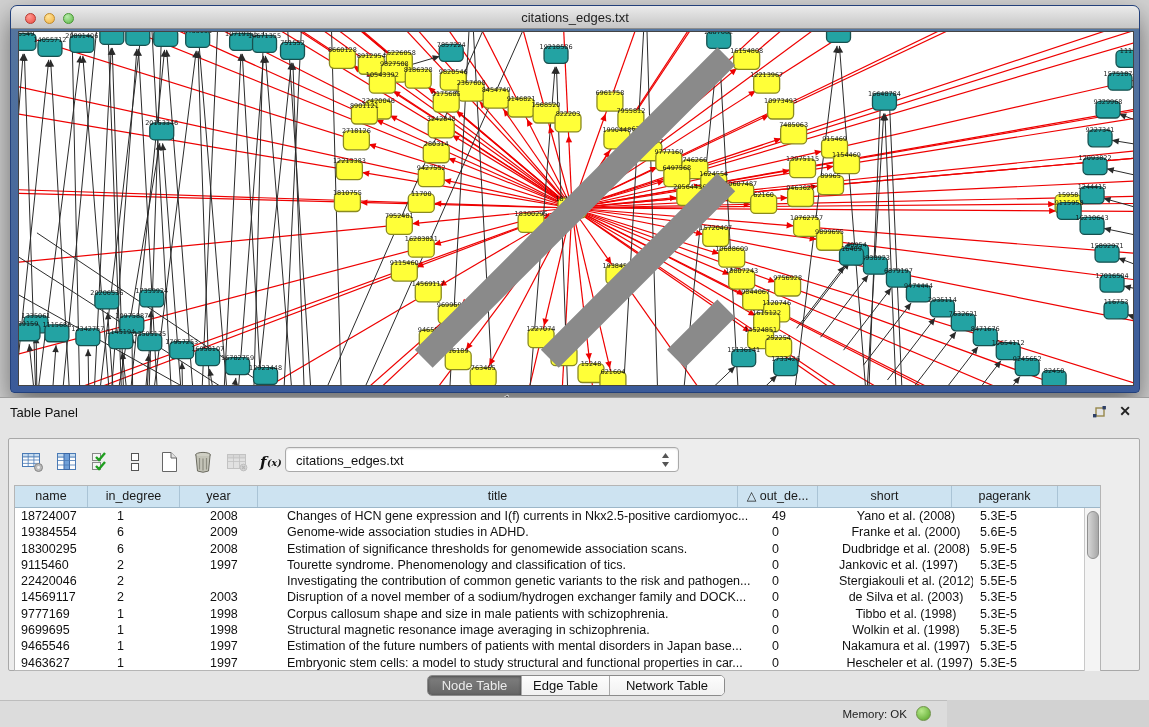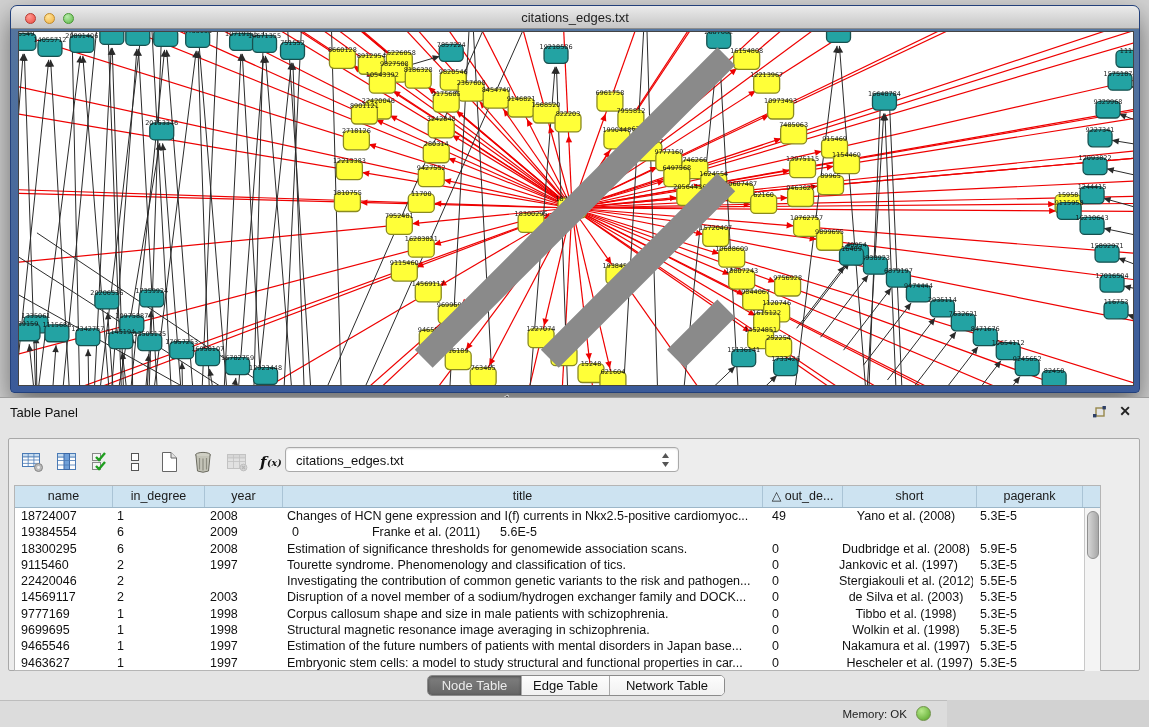--- a/index.html
+++ b/index.html
@@ -710,21 +710,21 @@
       <div class="dropdown">
         <span class="val">citations_edges.txt</span>
         <svg class="stepper" width="9" height="16" viewBox="0 0 9 16">
           <polygon points="4.5,1 8,6 1,6" fill="#555"></polygon>
           <polygon points="4.5,15 8,10 1,10" fill="#555"></polygon>
         </svg>
       </div>
 
       <div class="table-wrap">
         <div class="thead" id="thead">
-            <div class="th" style="width: 98px;">name</div>
+            <div class="th" style="width: 73px;">name</div>
             <div class="th" style="width: 92px;">in_degree</div>
             <div class="th" style="width: 78px;">year</div>
             <div class="th" style="width: 480px;">title</div>
             <div class="th" style="width: 80px;">△ out_de...</div>
             <div class="th" style="width: 134px;">short</div>
             <div class="th" style="width: 106px;">pagerank</div>
           </div>
         <div class="tbody" id="tbody">
             <div class="tr">
               <div class="td" style="width: 94px; padding-left: 6px;">18724007</div>
@@ -732,22 +732,23 @@
               <div class="td" style="width: 78px; padding-left: 9px;">2008</div>
               <div class="td" style="width: 480px; padding-left: 8px;">Changes of HCN gene expression and I(f) currents in Nkx2.5-positive cardiomyoc...</div>
               <div class="td" style="width: 80px; padding-left: 13px;">49</div>
               <div class="td" style="width: 134px; text-align: center;">Yano et al. (2008)</div>
               <div class="td" style="width: 106px; padding-left: 7px;">5.3E-5</div>
             </div>
             <div class="tr">
               <div class="td" style="width: 94px; padding-left: 6px;">19384554</div>
               <div class="td" style="width: 92px; padding-left: 8px;">6</div>
               <div class="td" style="width: 78px; padding-left: 9px;">2009</div>
+              <div class="td" style="width: 480px; padding-left: 8px;">Genome-wide association studies in ADHD.</div>
               <div class="td" style="width: 80px; padding-left: 13px;">0</div>
-              <div class="td" style="width: 134px; text-align: center;">Franke et al. (2011)</div>
+              <div class="td" style="width: 134px; text-align: center;">Franke et al. (2000)</div>
               <div class="td" style="width: 106px; padding-left: 7px;">5.6E-5</div>
             </div>
             <div class="tr">
               <div class="td" style="width: 94px; padding-left: 6px;">18300295</div>
               <div class="td" style="width: 92px; padding-left: 8px;">6</div>
               <div class="td" style="width: 78px; padding-left: 9px;">2008</div>
               <div class="td" style="width: 480px; padding-left: 8px;">Estimation of significance thresholds for genomewide association scans.</div>
               <div class="td" style="width: 80px; padding-left: 13px;">0</div>
               <div class="td" style="width: 134px; text-align: center;">Dudbridge et al. (2008)</div>
               <div class="td" style="width: 106px; padding-left: 7px;">5.9E-5</div>

